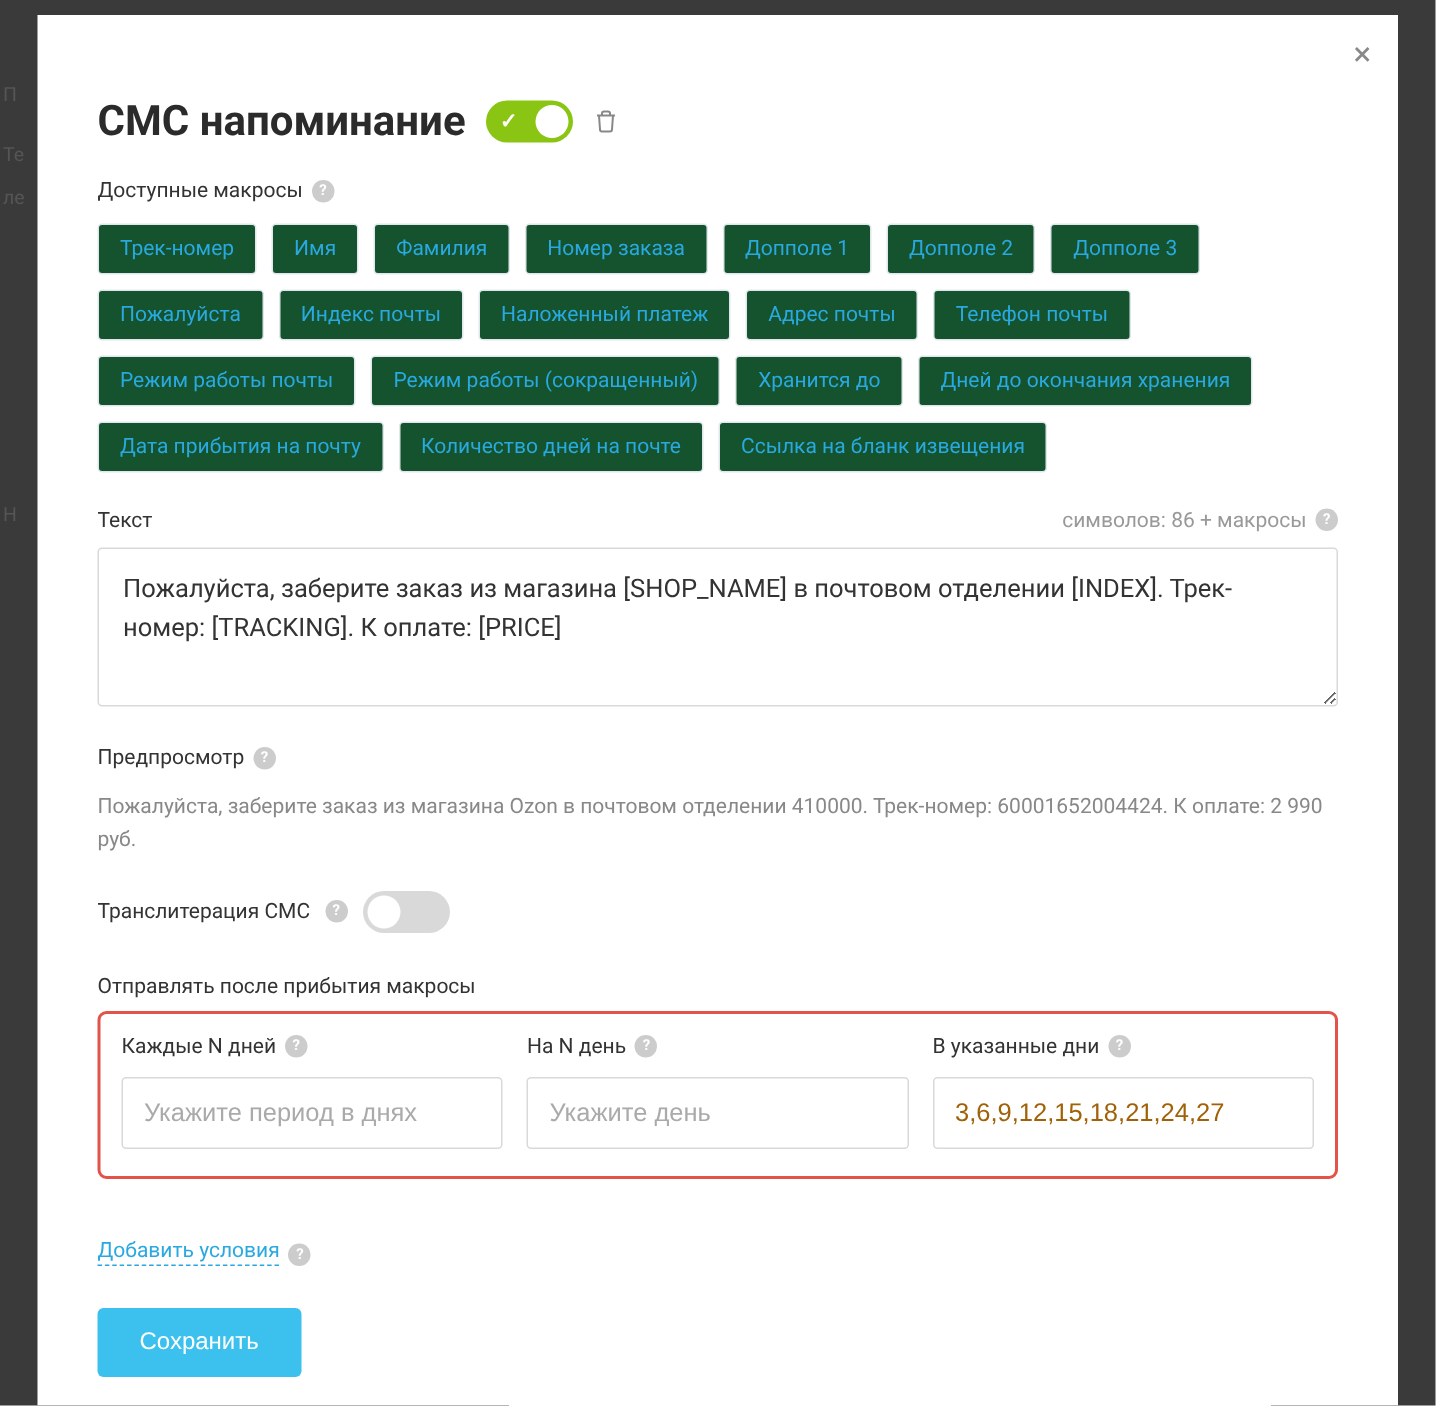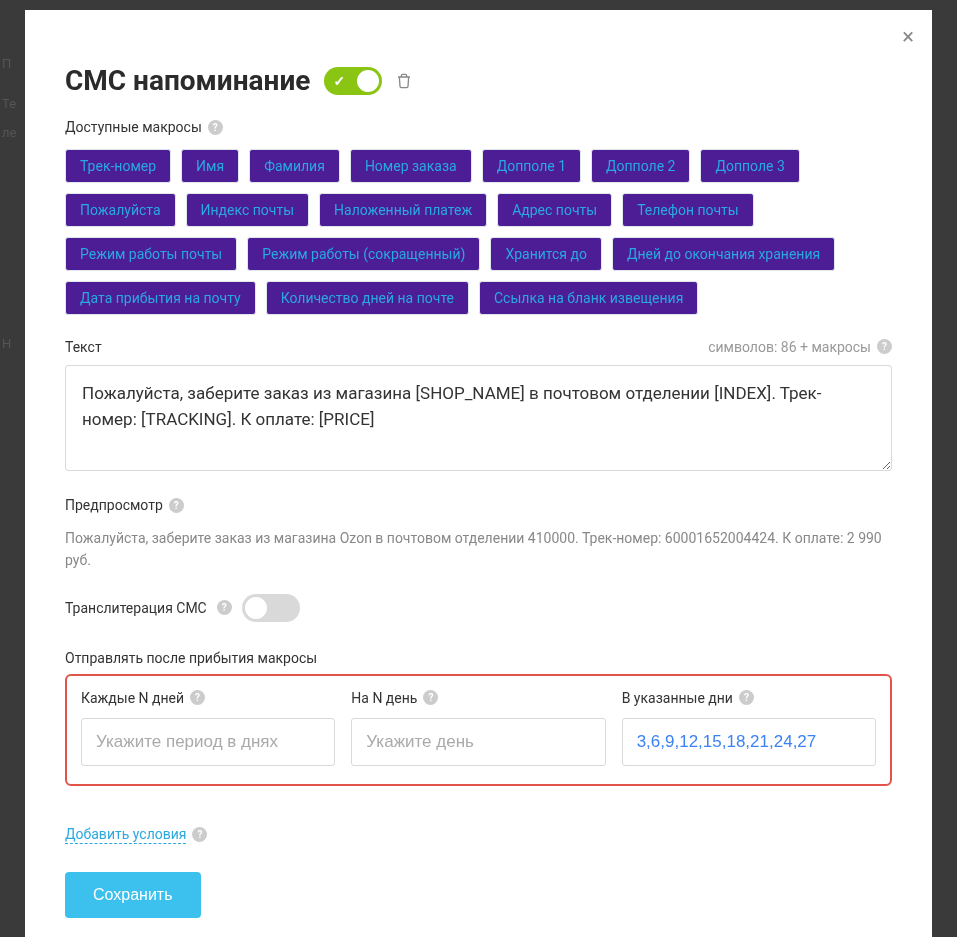--- a/index.html
+++ b/index.html
@@ -99,21 +99,21 @@
       gap: 10px;
       margin-bottom: 24px;
     }
     .macro-chip {
       border: 1px solid #dfe7ed;
       border-radius: 3px;
       padding: 8px 14px;
       font-size: 14px;
       color: #2aa8e0;
       cursor: pointer;
-      background: #4c1d95;
+      background: #14532d;
     }
     .text-row {
       display: flex;
       justify-content: space-between;
       align-items: center;
       margin-bottom: 10px;
       gap: 32px;
     }
     .text-row .label { font-size: 14px; color: #333; }
     .text-row .counter { font-size: 14px; color: #999; display: flex; align-items: flex-start; gap: 6px; }
@@ -187,21 +187,21 @@
       margin-bottom: 12px;
       display: flex;
       align-items: center;
       gap: 6px;
     }
     .field-input {
       border: 1px solid #d9d9d9;
       border-radius: 3px;
       padding: 13px 14px;
       font-size: 17px;
-      color: #3b82f6;
+      color: #a16207;
       width: 100%;
     }
     .field-input::placeholder { color: #aaa; }
     .add-conditions {
       color: #2aa8e0;
       font-size: 14px;
       text-decoration: none;
       border-bottom: 1px dashed #2aa8e0;
       display: inline-flex;
       align-items: center;
@@ -322,19 +322,19 @@
     </div>
     <div class="field-col">
       <div class="field-label">
         <span>В указанные дни</span>
         <span class="help-icon">?</span>
       </div>
       <input class="field-input" value="3,6,9,12,15,18,21,24,27" style="">
     </div>
   </div>
 
-  <div style="display:flex;align-items:center;gap:6px;margin-bottom:28px;margin-top:40px;">
+  <div style="display:flex;align-items:flex-end;gap:6px;margin-bottom:28px;margin-top:40px;">
     <a class="add-conditions" style="margin-bottom:0;">Добавить условия</a>
     <span class="help-icon">?</span>
   </div>
 
   <button class="save-btn">Сохранить</button>
 </div>
 
 </body></html>

